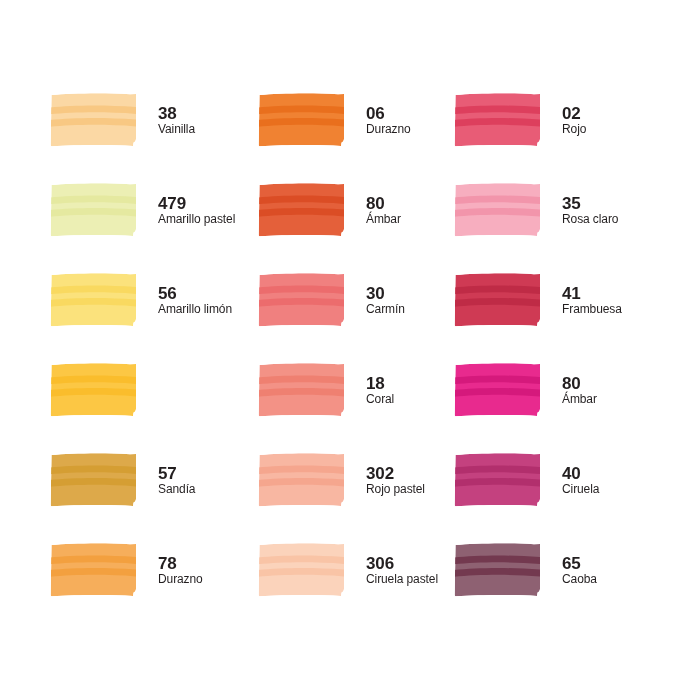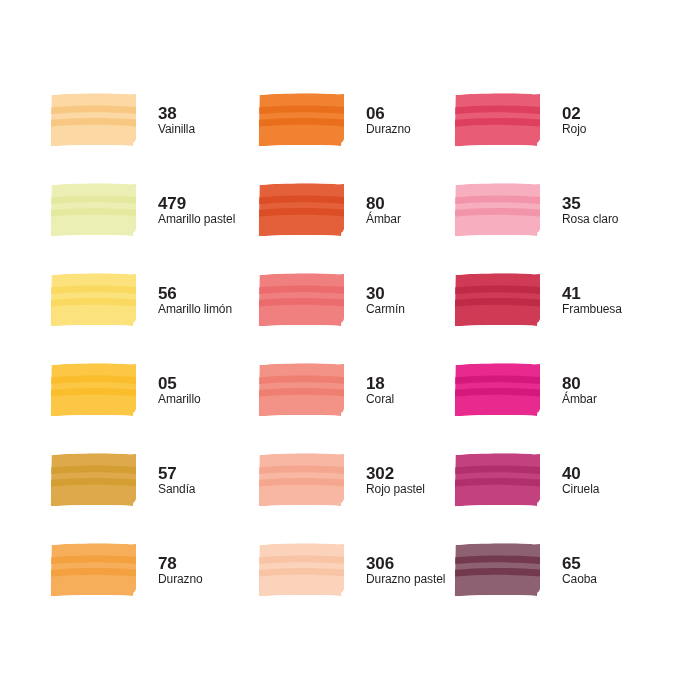--- a/index.html
+++ b/index.html
@@ -231,24 +231,20 @@
           <clipPath id="clip-9">
             <path d="M1.5,4.0 C20,2.2 54,1.4 80,3.2 L86,3.0 L86,47.5 C86,49.5 85,51 83.6,51.6 L83.0,55.0 C60,53.4 26,53.9 2.0,55.2 C1.0,55.2 0.6,54.6 0.7,53.6 Z"></path>
           </clipPath>
         </defs>
         <g clip-path="url(#clip-9)">
           <path d="M1.5,4.0 C20,2.2 54,1.4 80,3.2 L86,3.0 L86,47.5 C86,49.5 85,51 83.6,51.6 L83.0,55.0 C60,53.4 26,53.9 2.0,55.2 C1.0,55.2 0.6,54.6 0.7,53.6 Z" fill="#fcc744"></path>
           <path d="M-4,17.0 C20,14.2 56,13.4 92,16.6 L92,23.4 C56,20.2 20,21.0 -4,23.8 Z" fill="#fabd2c"></path>
           <path d="M-4,29.5 C20,26.7 56,25.9 92,29.1 L92,35.9 C56,32.7 20,33.5 -4,36.3 Z" fill="#fabd2c"></path>
         </g>
       </svg>
-      <div class="swatch-label">
-        <div class="swatch-code">05</div>
-        <div class="swatch-name">Amarillo</div>
-      </div>
     </div>
     <div class="swatch-cell">
       <svg viewBox="0 0 97 58" class="swatch-art">
         <defs>
           <clipPath id="clip-10">
             <path d="M1.5,4.0 C20,2.2 54,1.4 80,3.2 L86,3.0 L86,47.5 C86,49.5 85,51 83.6,51.6 L83.0,55.0 C60,53.4 26,53.9 2.0,55.2 C1.0,55.2 0.6,54.6 0.7,53.6 Z"></path>
           </clipPath>
         </defs>
         <g clip-path="url(#clip-10)">
           <path d="M1.5,4.0 C20,2.2 54,1.4 80,3.2 L86,3.0 L86,47.5 C86,49.5 85,51 83.6,51.6 L83.0,55.0 C60,53.4 26,53.9 2.0,55.2 C1.0,55.2 0.6,54.6 0.7,53.6 Z" fill="#f39286"></path>
@@ -359,21 +355,21 @@
           </clipPath>
         </defs>
         <g clip-path="url(#clip-16)">
           <path d="M1.5,4.0 C20,2.2 54,1.4 80,3.2 L86,3.0 L86,47.5 C86,49.5 85,51 83.6,51.6 L83.0,55.0 C60,53.4 26,53.9 2.0,55.2 C1.0,55.2 0.6,54.6 0.7,53.6 Z" fill="#fbd3bb"></path>
           <path d="M-4,17.0 C20,14.2 56,13.4 92,16.6 L92,23.4 C56,20.2 20,21.0 -4,23.8 Z" fill="#f9c4a6"></path>
           <path d="M-4,29.5 C20,26.7 56,25.9 92,29.1 L92,35.9 C56,32.7 20,33.5 -4,36.3 Z" fill="#f9c4a6"></path>
         </g>
       </svg>
       <div class="swatch-label">
         <div class="swatch-code">306</div>
-        <div class="swatch-name">Durazno pastel</div>
+        <div class="swatch-name">Ciruela pastel</div>
       </div>
     </div>
     <div class="swatch-cell">
       <svg viewBox="0 0 97 58" class="swatch-art">
         <defs>
           <clipPath id="clip-17">
             <path d="M1.5,4.0 C20,2.2 54,1.4 80,3.2 L86,3.0 L86,47.5 C86,49.5 85,51 83.6,51.6 L83.0,55.0 C60,53.4 26,53.9 2.0,55.2 C1.0,55.2 0.6,54.6 0.7,53.6 Z"></path>
           </clipPath>
         </defs>
         <g clip-path="url(#clip-17)">

